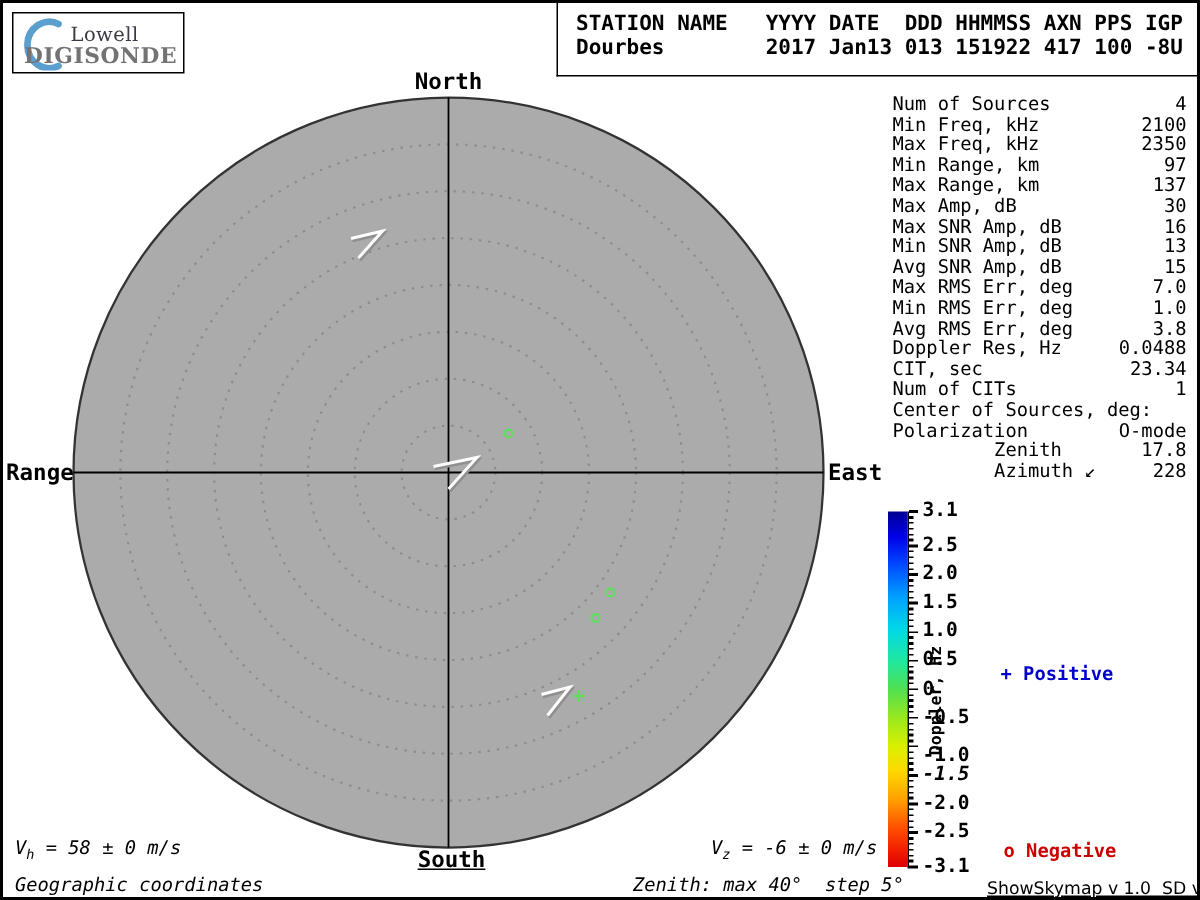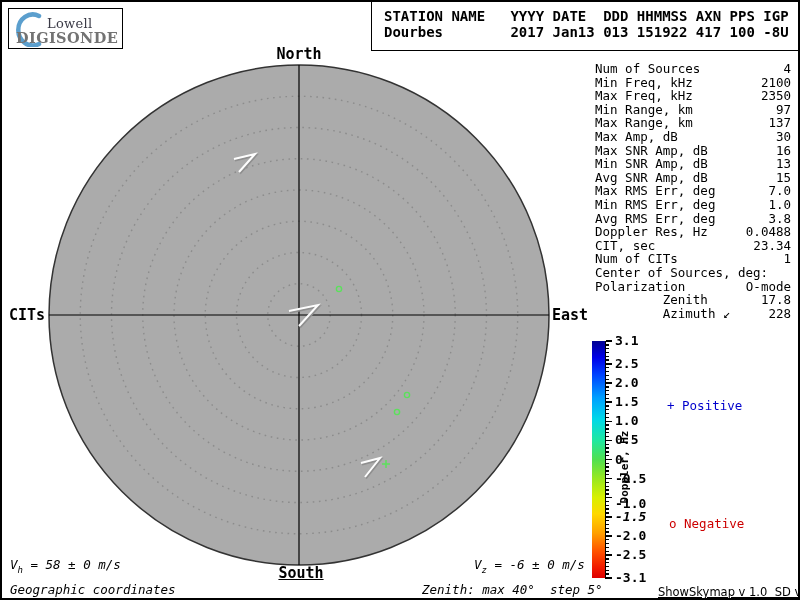--- a/index.html
+++ b/index.html
@@ -39,21 +39,21 @@
   .colorbar-gradient{position:absolute; left:590px; top:339px; width:13px; height:237px;}
   .colorbar-axis{position:absolute; left:603px; top:339px; width:1px; height:238px; background:#000;}
   .colorbar-ticks{position:absolute; left:604px; top:339px; width:60px; height:237px;}
   .tick{position:absolute; left:0; height:1.4px; background:#000;}
   .tick.major{width:6px;}
   .tick.minor{width:3px;}
   .ticklab{position:absolute; left:9px; font-weight:bold; font-size:13px; line-height:14px;}
   .doppler-label{position:absolute; left:622px; top:465px;
     transform:translate(-50%,-50%) rotate(-90deg); font-weight:bold; font-size:11px;
     white-space:nowrap;}
-  .legend{position:absolute; font-weight:normal; font-size:12.5px; white-space:pre;}
+  .legend{position:absolute; font-weight:bold; font-size:12.5px; white-space:pre;margin-top:43px;}
   .legend-pos{left:665px; top:396px;}
   .legend-neg{left:667px; top:514px;}
   
   .caption{position:absolute; font-style:italic; font-size:12.5px; white-space:pre;}
   .underlined{border-bottom:1.2px solid #000; padding-bottom:1px;}
   .vh-text{left:8px; top:555px;}
   .vz-text{left:472px; top:555px;}
   .geo-text{left:8px; top:580px;}
   .zen-text{left:420px; top:580px;}
   .vel sub{font-size:9px;}
@@ -98,21 +98,21 @@
     <div class="logo-digisonde" style="color: #737373;">DIGISONDE</div>
   </div>
 
   <div class="header-box">
     <div class="header-line">STATION NAME   YYYY DATE  DDD HHMMSS AXN PPS IGP</div>
     <div class="header-line">Dourbes        2017 Jan13 013 151922 417 100 -8U</div>
   </div>
 
   <div class="compass compass-n">North</div>
   <div class="compass compass-s">South</div>
-  <div class="compass compass-w">CITs</div>
+  <div class="compass compass-w">Range</div>
   <div class="compass compass-e">East</div>
 
   <div class="info-panel">
       <div class="prow">
         <span class="plbl">Num of Sources</span>
         <span class="pval">4</span>
       </div>
       <div class="prow">
         <span class="plbl">Min Freq, kHz</span>
         <span class="pval">2100</span>

